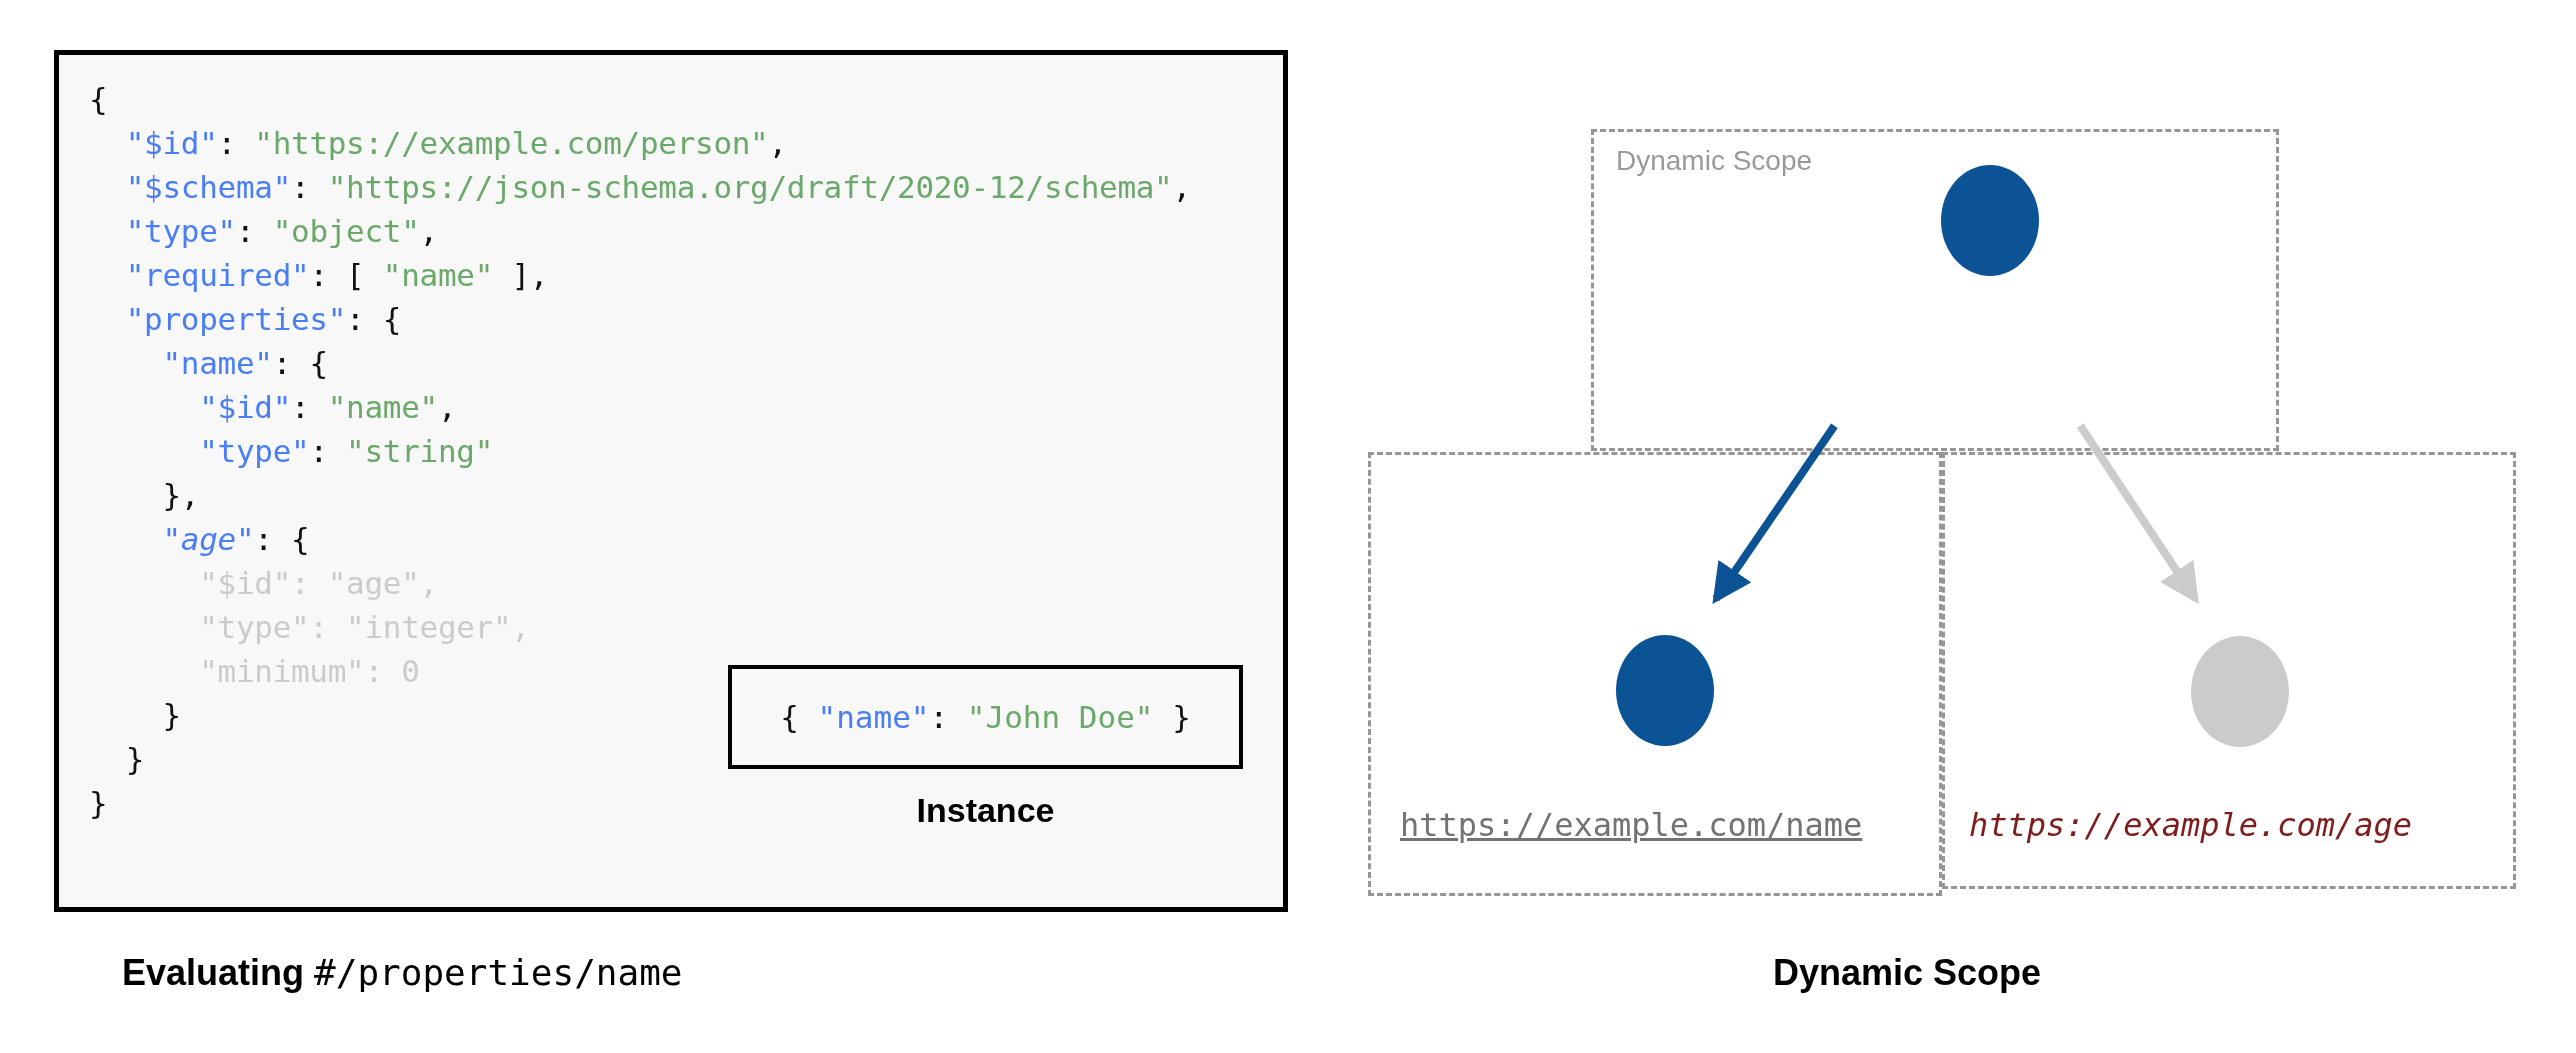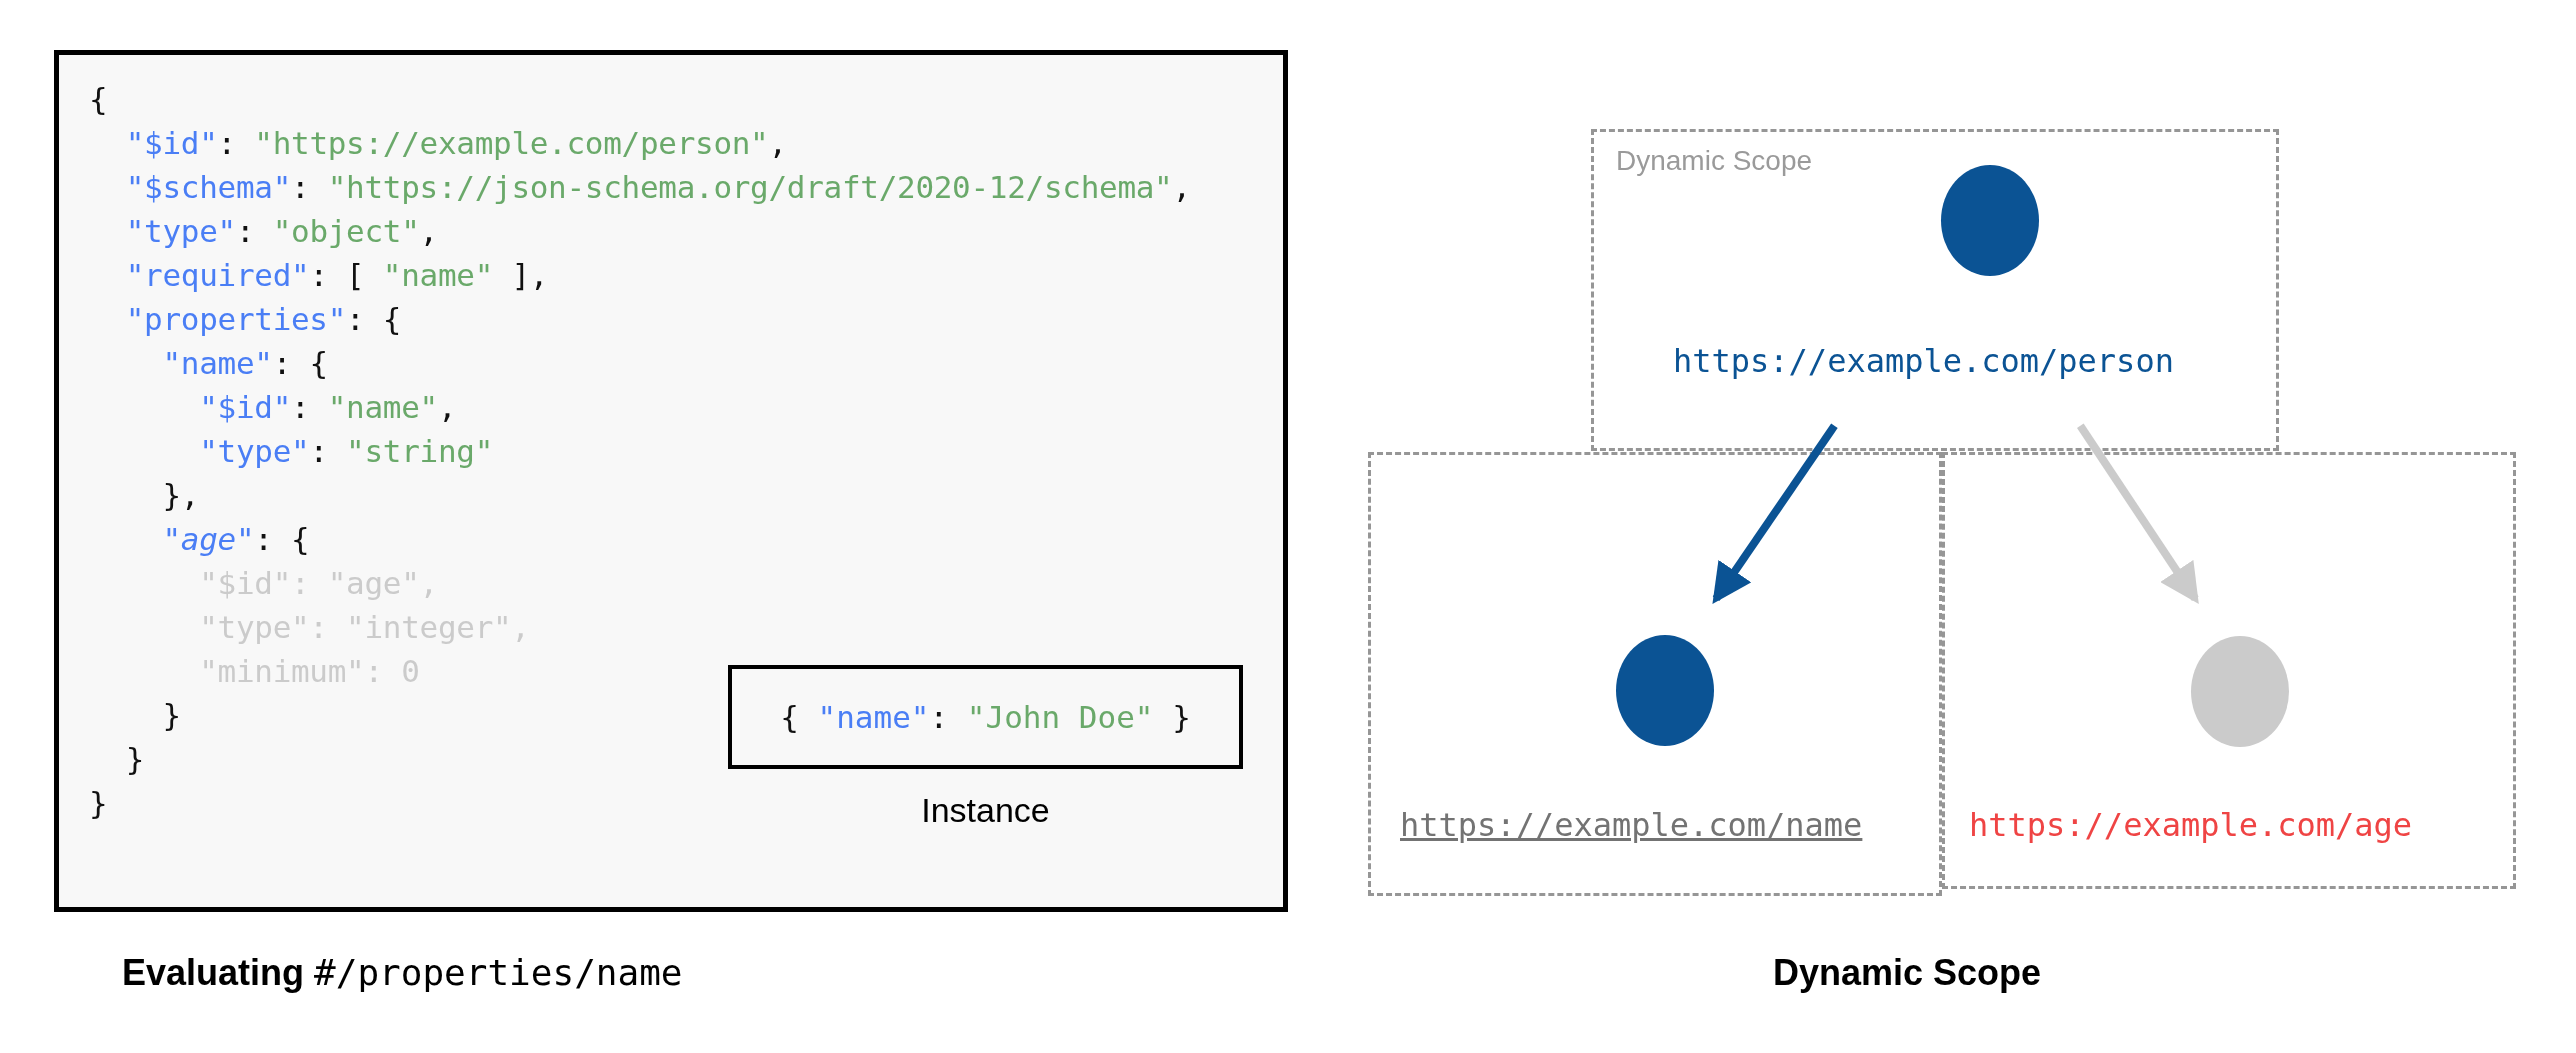--- a/index.html
+++ b/index.html
@@ -51,21 +51,21 @@
     font-size: 31px;
     white-space: pre;
     color: #111111;
   }
   #instance-label {
     position: absolute;
     left: 728px; top: 791px;
     width: 515px;
     text-align: center;
     font-size: 34px;
-    font-weight: normal;
+    font-weight: bold;
     color: #000000;
   }
 
   
   .caption {
     position: absolute;
     font-size: 36px;
     font-weight: bold;
     color: #000000;
     white-space: nowrap;
@@ -104,21 +104,21 @@
   #circle-age    { left: 2191px; top: 636px; width: 98px; height: 111px; background: #cbcbcb; }
 
   .node-label {
     position: absolute;
     font-family: "DejaVu Sans Mono", "Liberation Mono", monospace;
     font-size: 32px;
     white-space: nowrap;
   }
   #label-person { left: 1673px; top: 342px; color: #0b5394; }
   #label-name   { left: 1400px; top: 806px; color: #737373; text-decoration: underline; }
-  #label-age    { left: 1969px; top: 806px; color: #ef4444; }
+  #label-age    { left: 1969px; top: 806px; color: #7f1d1d; font-style: italic; }
 
   #arrows { position: absolute; left: 0; top: 0; width: 2576px; height: 1053px; pointer-events: none; }
 </style>
 </head>
 <body>
 
 <div id="root">
 
   <div id="schema-box">
     <div id="code"><span class="ln"><span class="p">{</span></span><span class="ln"><span>  </span><span class="k">"$id"</span><span class="p">: </span><span class="s">"https://example.com/person"</span><span class="p">,</span></span><span class="ln"><span>  </span><span class="k">"$schema"</span><span class="p">: </span><span class="s">"https://json-schema.org/draft/2020-12/schema"</span><span class="p">,</span></span><span class="ln"><span>  </span><span class="k">"type"</span><span class="p">: </span><span class="s">"object"</span><span class="p">,</span></span><span class="ln"><span>  </span><span class="k">"required"</span><span class="p">: [ </span><span class="s">"name"</span><span class="p"> ],</span></span><span class="ln"><span>  </span><span class="k">"properties"</span><span class="p">: {</span></span><span class="ln"><span>    </span><span class="k">"name"</span><span class="p">: {</span></span><span class="ln"><span>      </span><span class="k">"$id"</span><span class="p">: </span><span class="s">"name"</span><span class="p">,</span></span><span class="ln"><span>      </span><span class="k">"type"</span><span class="p">: </span><span class="s">"string"</span></span><span class="ln"><span>    </span><span class="p">},</span></span><span class="ln"><span>    </span><span class="kit">"age"</span><span class="p">: {</span></span><span class="ln"><span>      </span><span class="dim">"$id": "age",</span></span><span class="ln"><span>      </span><span class="dim">"type": "integer",</span></span><span class="ln"><span>      </span><span class="dim">"minimum": 0</span></span><span class="ln"><span>    </span><span class="p">}</span></span><span class="ln"><span>  </span><span class="p">}</span></span><span class="ln"><span class="p">}</span></span></div>
@@ -150,18 +150,17 @@
       </marker>
     </defs>
     <line x1="3222" y1="748" x2="3014" y2="1052" stroke="#0b5394" stroke-width="14" marker-end="url(#arrowhead-active)"></line>
     <line x1="3654" y1="748" x2="3856" y2="1052" stroke="#cbcbcb" stroke-width="14" marker-end="url(#arrowhead-inactive)"></line>
   </svg>
 
   <div class="node-circle" id="circle-person"></div>
   <div class="node-circle" id="circle-name"></div>
   <div class="node-circle" id="circle-age"></div>
 
-  <div class="node-label" id="label-person">https://example.com/person</div>
   <div class="node-label" id="label-name">https://example.com/name</div>
   <div class="node-label" id="label-age">https://example.com/age</div>
 
 </div>
 
 
 </body></html>

